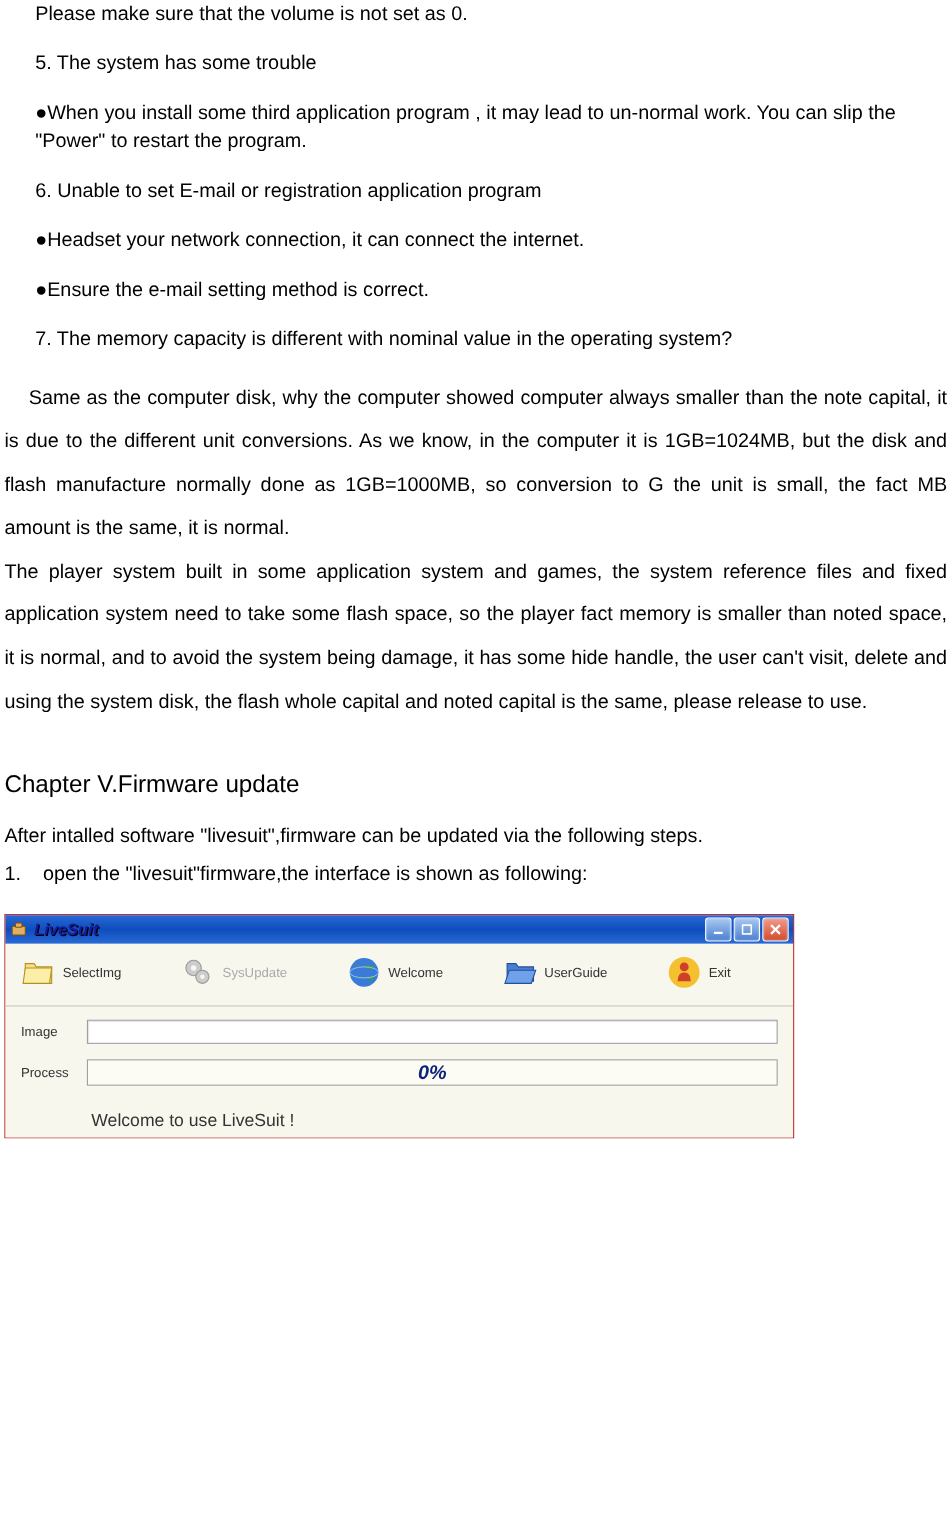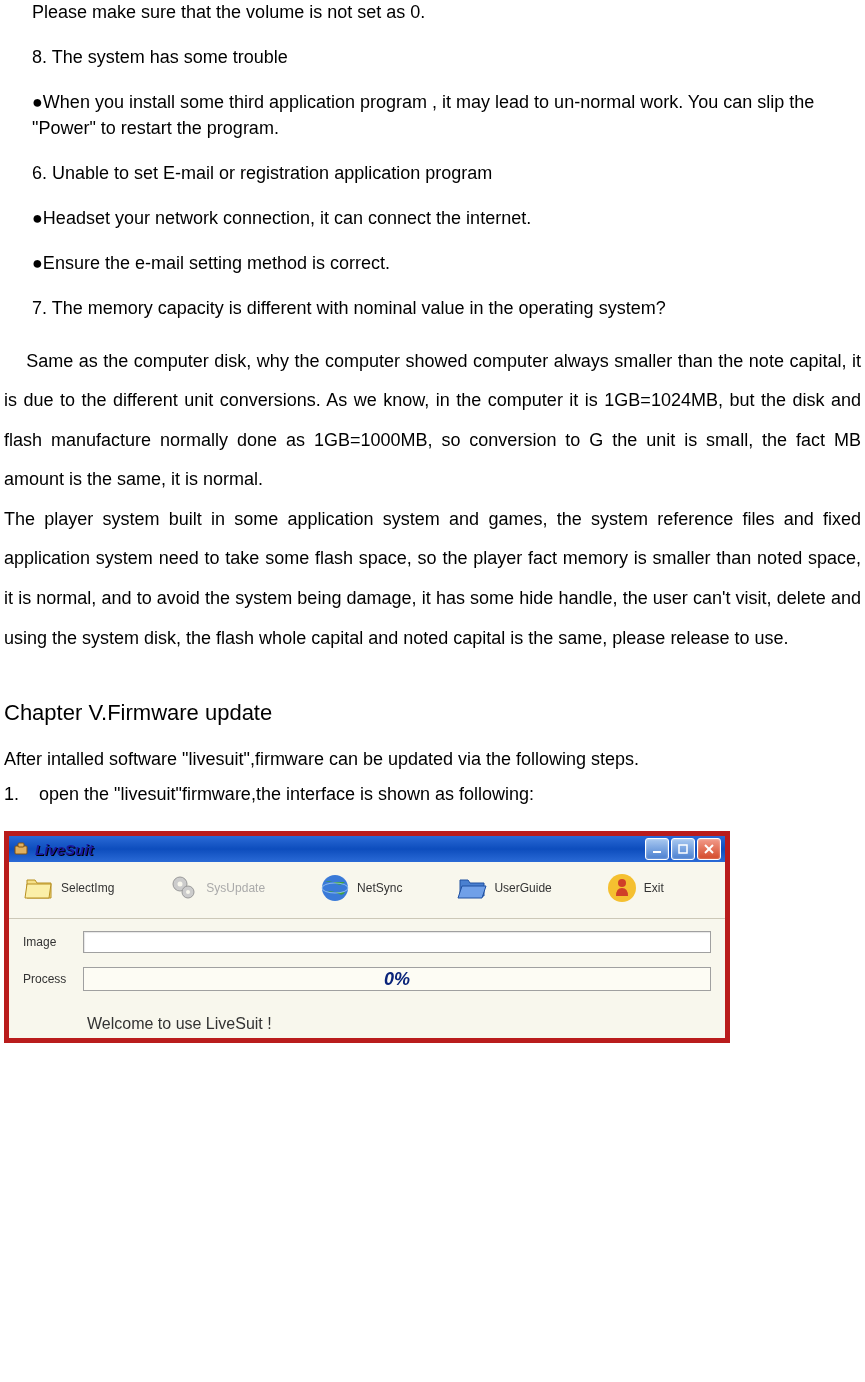--- a/index.html
+++ b/index.html
@@ -36,21 +36,21 @@
     margin-top: 40px;
     margin-bottom: 18px;
   }
   .step {
     margin-bottom: 10px;
   }
   
   .app-window {
     width: 716px;
     margin-top: 24px;
-    border: 5px solid #b91c1c;
+    border: 1px solid #b91c1c;
     font-family: "SimSun", "MS Sans Serif", sans-serif;
     font-size: 12px;
   }
   .titlebar {
     height: 26px;
     background: linear-gradient(to bottom, #2a6ad6 0%, #0d4dbd 50%, #2a6ad6 100%);
     display: flex;
     align-items: center;
     justify-content: space-between;
     padding: 0 4px;
@@ -164,21 +164,21 @@
     padding: 4px 0 2px 78px;
     font-size: 16px;
     color: #333;
   }
 </style>
 </head>
 <body>
 
 <div class="content">
   <div class="indent1 para">Please make sure that the volume is not set as 0.</div>
-  <div class="indent1 para">8. The system has some trouble</div>
+  <div class="indent1 para">5. The system has some trouble</div>
   <div class="indent0 para" style="margin-left:28px; text-indent:0;">
     <span style="display:block; margin-left:0; margin-bottom:20px;">●When you install some third application program , it may lead to un-normal work. You can slip the "Power" to restart the program.</span>
   </div>
 </div>
 
 <style>
 </style>
 
 <div class="content">
   <div class="indent1 para">6. Unable to set E-mail or registration application program</div>
@@ -252,21 +252,21 @@
         </div>
         <div class="tool-item">
           <div class="tool-icon">
             <svg width="32" height="32" viewBox="0 0 32 32">
               <circle cx="16" cy="16" r="13" fill="#3a7ad8"></circle>
               <path d="M6 10 Q12 8 18 12 Q22 14 26 10" fill="#3fa040"></path>
               <path d="M8 20 Q14 18 20 22 Q24 24 26 20" fill="#3fa040"></path>
               <ellipse cx="16" cy="16" rx="13" ry="5" fill="none" stroke="#a0c8f0" stroke-width="0.8"></ellipse>
             </svg>
           </div>
-          <span class="tool-label">NetSync</span>
+          <span class="tool-label">Welcome</span>
         </div>
         <div class="tool-item">
           <div class="tool-icon">
             <svg width="32" height="32" viewBox="0 0 32 32">
               <path d="M4 8 L12 8 L14 11 L28 11 L28 24 L4 24 Z" fill="#4a80d0" stroke="#2050a0"></path>
               <path d="M6 14 L30 14 L26 26 L2 26 Z" fill="#70a0e8" stroke="#2050a0"></path>
             </svg>
           </div>
           <span class="tool-label">UserGuide</span>
         </div>

